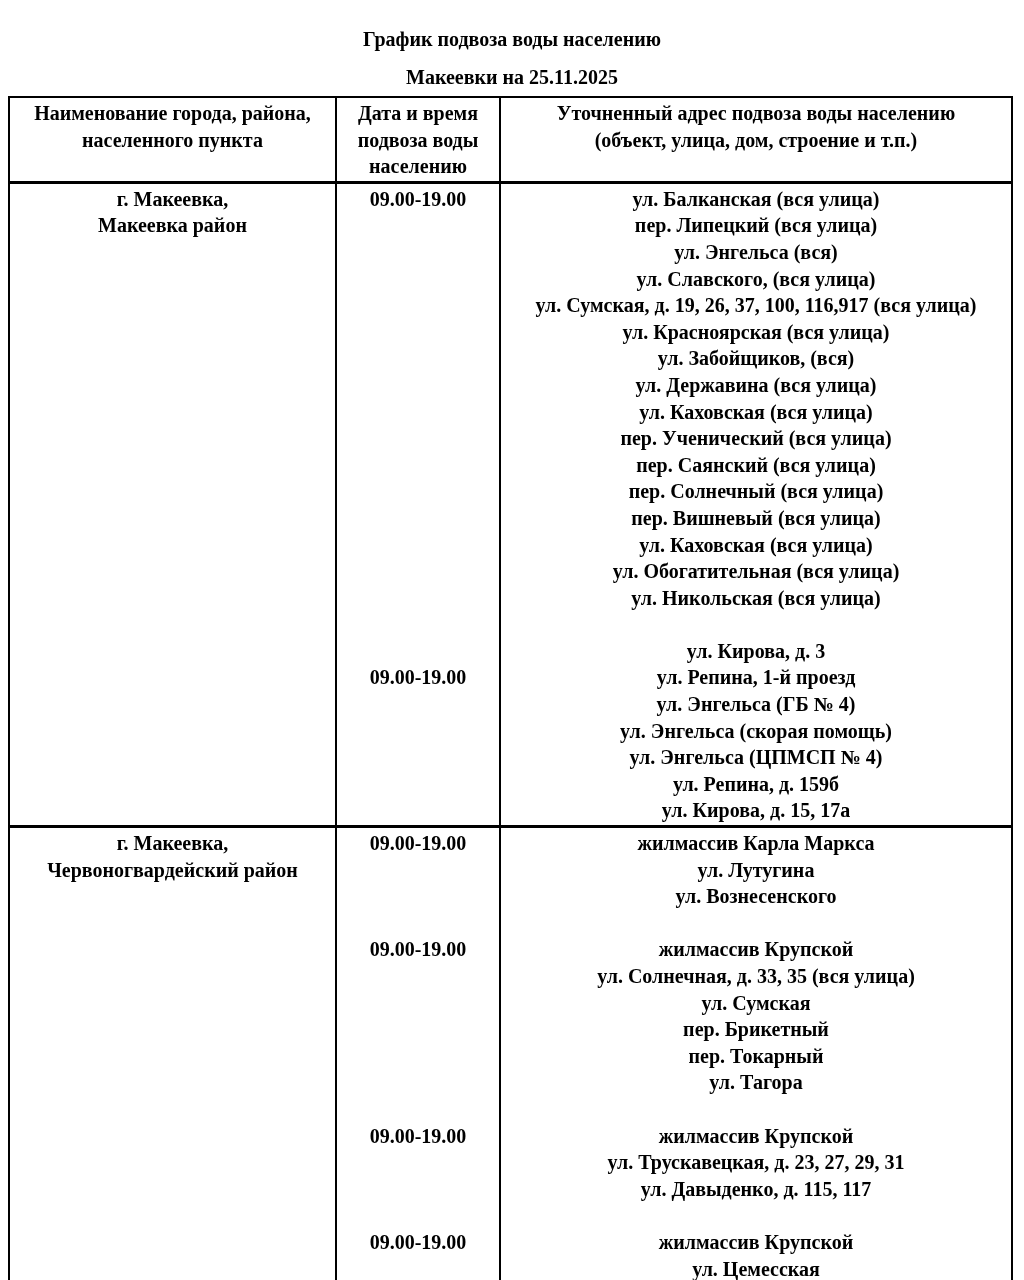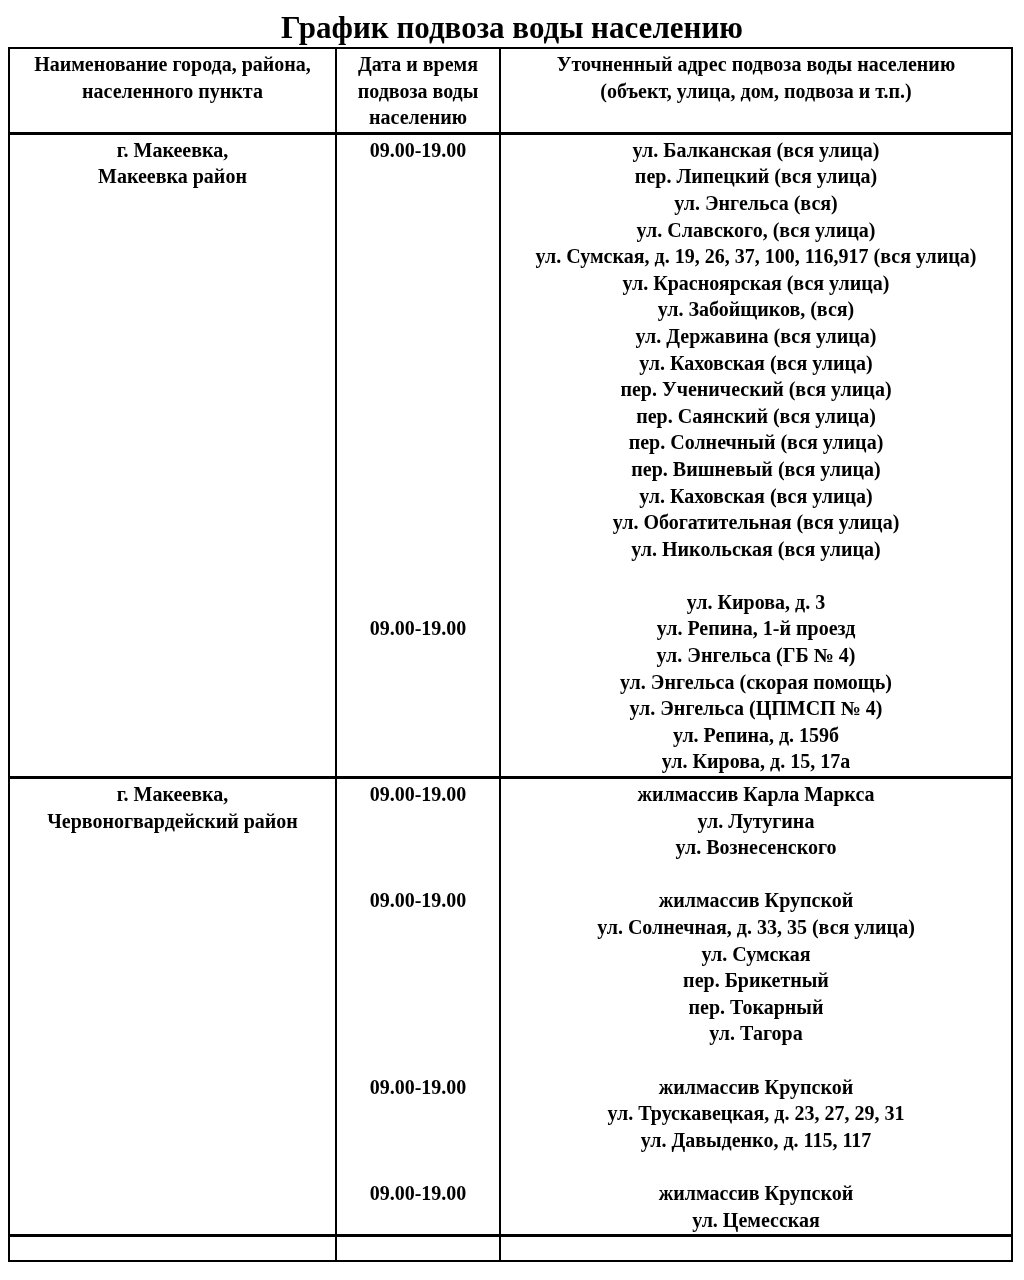--- a/index.html
+++ b/index.html
@@ -12,23 +12,24 @@
   }
   body {
     font-family: "Liberation Serif", "DejaVu Serif", serif;
     color: #000000;
   }
   .page { width: 1024px; height: 1280px; overflow: hidden; }
   .title {
     text-align: center;
     padding-top: 9px;
     font-weight: bold;
-    font-size: 31px;
+    font-size: 20px;
     line-height: 38px;
     white-space: nowrap;
+    margin-top: 11px;
   }
   table.water-table {
     border-collapse: collapse;
     table-layout: fixed;
     margin-left: 8px;
     width: 1003px;
     margin-top: 0px;
   }
   col.c1 { width: 327px; }
   col.c2 { width: 164px; }
@@ -50,20 +51,21 @@
   }
   tr.row-cutoff td { height: 20px; }
 </style>
 </head>
 <body>
 
 <div class="page">
 
   <div class="title">
     <div>График подвоза воды населению</div>
+    <div>Макеевки на 25.11.2025</div>
   </div>
 
   <table class="water-table">
     <colgroup>
       <col class="c1">
         <col class="c2">
         <col class="c3">
     </colgroup>
     <thead>
       <tr>
@@ -71,21 +73,21 @@
           <div class="line">Наименование города, района,</div>
           <div class="line">населенного пункта</div>
         </th>
         <th>
           <div class="line">Дата и время</div>
           <div class="line">подвоза воды</div>
           <div class="line">населению</div>
         </th>
         <th>
           <div class="line">Уточненный адрес подвоза воды населению</div>
-          <div class="line">(объект, улица, дом, подвоза и т.п.)</div>
+          <div class="line">(объект, улица, дом, строение и т.п.)</div>
         </th>
       </tr>
     </thead>
     <tbody>
         <tr>
           <td>
             <div class="line">г. Макеевка,</div>
             <div class="line">Макеевка район</div>
           </td>
           <td>

